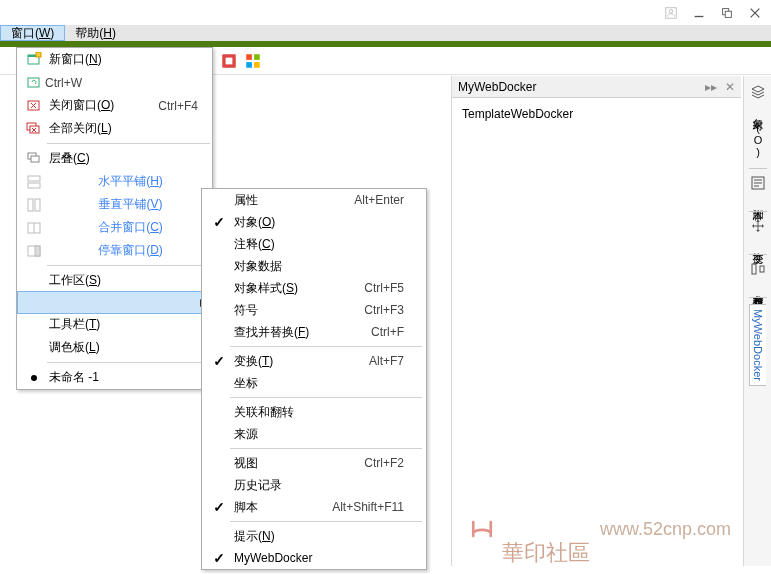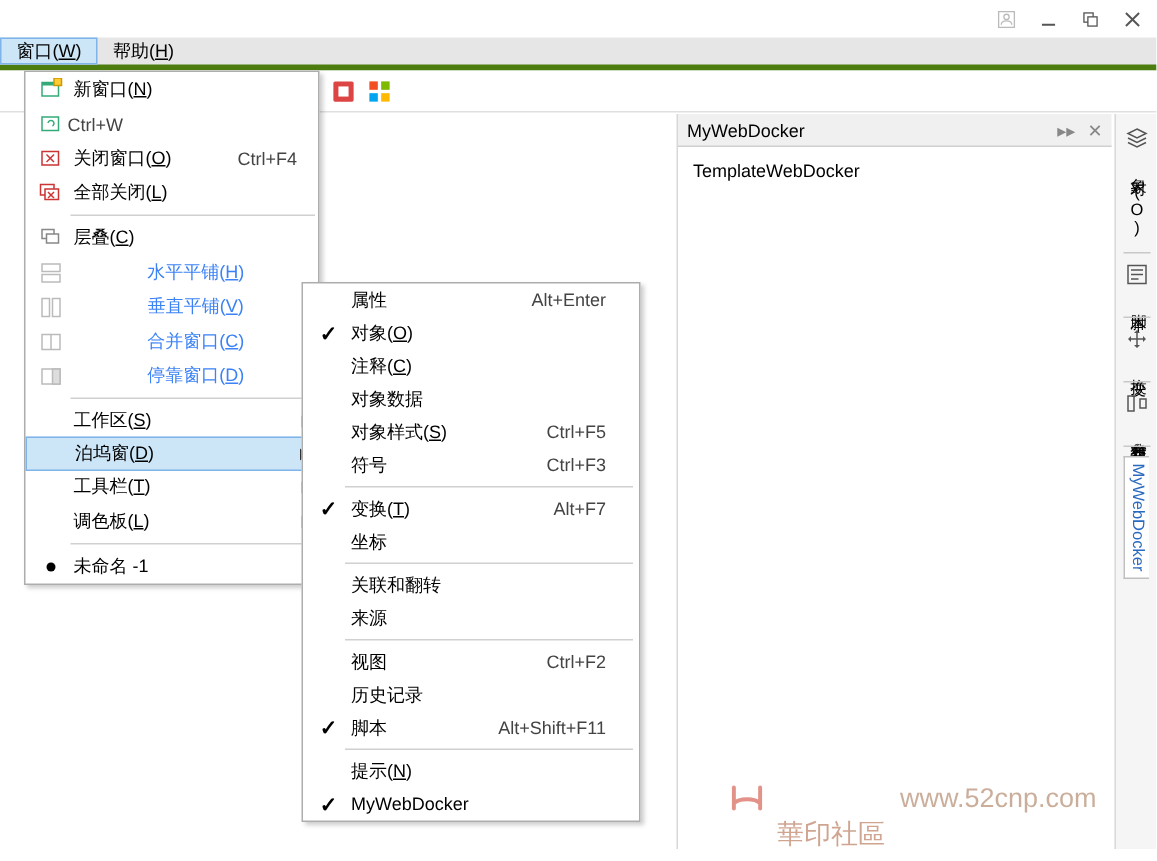--- a/index.html
+++ b/index.html
@@ -2,21 +2,21 @@
 <html><head>
 <meta charset="utf-8">
 <style>
 * { margin: 0; padding: 0; box-sizing: border-box; font-family: "Microsoft YaHei", "Segoe UI", sans-serif; font-size: 12px; }
 body { width: 771px; height: 574px; background: #fff; overflow: hidden; position: relative; }
 
 .titlebar { height: 25px; background: #fff; display: flex; justify-content: flex-end; align-items: center; gap: 8px; padding-right: 6px; }
 .titlebar .win-btn { width: 20px; height: 20px; display: flex; align-items: center; justify-content: center; color: #666; }
 .titlebar .win-btn svg { width: 14px; height: 14px; }
 
-.menubar { height: 22px; background: #e6e6e6; border-bottom: 4px solid #4d7c0f; display: flex; align-items: stretch; }
+.menubar { height: 22px; background: #e6e6e6; border-bottom: 6px solid #4d7c0f; display: flex; align-items: stretch; }
 .menu-item { padding: 0 10px; display: flex; align-items: center; cursor: default; }
 .menu-item.active { background: #cde6f7; border: 1px solid #7eb4ea; }
 .mnemonic { text-decoration: underline; }
 
 .toolbar { height: 28px; background: #fff; border-bottom: 1px solid #e0e0e0; display: flex; align-items: center; gap: 6px; padding-left: 220px; }
 .toolbar .tb-icon { width: 18px; height: 18px; display: flex; align-items: center; justify-content: center; }
 
 .dropdown { position: absolute; left: 16px; top: 47px; width: 197px; background: #fff; border: 1px solid #adadad; box-shadow: 2px 2px 3px rgba(0,0,0,.2); z-index: 10; }
 .dd-row { height: 23px; display: flex; align-items: center; padding-left: 6px; position: relative; }
 .dd-row.hl { background: #cde6f7; border: 1px solid #7eb4ea; height: 23px; margin: -1px 0; }
@@ -42,21 +42,21 @@
 .panel-item { padding: 3px 0; }
 
 .side-tabs { position: absolute; right: 0; top: 76px; width: 28px; height: 490px; background: #f5f5f5; border-left: 1px solid #d8d8d8; display: flex; flex-direction: column; align-items: center; gap: 6px; padding-top: 8px; }
 .side-tab { writing-mode: vertical-rl; text-orientation: upright; font-size: 11px; padding: 4px 2px; cursor: default; }
 .side-tab.active { background: #fff; border: 1px solid #c0c0c0; border-right: none; color: #2a6ac0; }
 .side-tab-icon { width: 16px; height: 16px; }
 .side-sep { width: 18px; height: 1px; background: #c8c8c8; }
 
 .watermark { position: absolute; right: 40px; bottom: 6px; display: flex; align-items: center; gap: 6px; opacity: .6; pointer-events: none; }
 .watermark-logo { width: 28px; height: 28px; }
-.watermark-text { color: #b06a4a; font-size: 18px; margin-top: 48px; }
+.watermark-text { color: #b06a4a; font-size: 22px; margin-top: 48px; }
 .watermark-url { color: #a87a5a; font-size: 18px; margin-left: 4px; }
 
 .chk { font-size: 14px; font-weight: bold; }
 .arrow-r { width: 0; height: 0; border-top: 4px solid transparent; border-bottom: 4px solid transparent; border-left: 5px solid #333; }
 </style>
 </head>
 <body>
 
 <div class="titlebar">
   <div class="win-btn">
@@ -202,21 +202,20 @@
   <div class="dd-sep"></div>
   <div class="dd-row">
     <div class="dd-iconcell"></div>
     <div class="dd-label"><span>工作区</span>(<span class="mnemonic">S</span>)</div>
     <div class="dd-arrow">
         <div class="arrow-r"></div>
       </div>
   </div>
   <div class="dd-row hl">
     <div class="dd-iconcell"></div>
-    <div class="dd-label"><span>泊坞窗</span>(<span class="mnemonic">D</span>)</div>
     <div class="dd-arrow">
         <div class="arrow-r"></div>
       </div>
   </div>
   <div class="dd-row">
     <div class="dd-iconcell"></div>
     <div class="dd-label"><span>工具栏</span>(<span class="mnemonic">T</span>)</div>
     <div class="dd-arrow">
         <div class="arrow-r"></div>
       </div>
@@ -259,20 +258,25 @@
     </div>
   <div class="sm-row">
       <div class="sm-check"></div>
       <div class="sm-label"><span>对象样式</span>(<span class="mnemonic">S</span>)</div>
       <div class="sm-accel">Ctrl+F5</div>
     </div>
   <div class="sm-row">
       <div class="sm-check"></div>
       <div class="sm-label">符号</div>
       <div class="sm-accel">Ctrl+F3</div>
+    </div>
+  <div class="sm-row">
+      <div class="sm-check"></div>
+      <div class="sm-label"><span>查找并替换</span>(<span class="mnemonic">F</span>)</div>
+      <div class="sm-accel">Ctrl+F</div>
     </div>
   <div class="sm-sep"></div>
   <div class="sm-row">
       <div class="sm-check">
         <span class="chk">✓</span>
       </div>
       <div class="sm-label"><span>变换</span>(<span class="mnemonic">T</span>)</div>
       <div class="sm-accel">Alt+F7</div>
     </div>
   <div class="sm-row">

